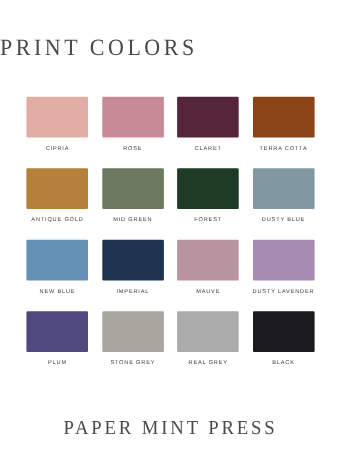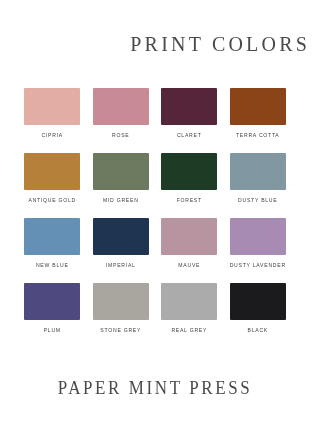--- a/index.html
+++ b/index.html
@@ -19,21 +19,21 @@
     height: 430px;
     background: #ffffff;
     box-sizing: border-box;
     display: flex;
     flex-direction: column;
   }
   .title-area {
     height: 88px;
     display: flex;
     align-items: center;
-    justify-content: flex-end;
+    justify-content: flex-start;
     flex: none;
   }
   .page-title {
     font-family: "Liberation Serif", serif;
     font-size: 20px;
     letter-spacing: 3.2px;
     color: #4a4a4c;
     font-weight: 400;
     text-align: center;
     white-space: nowrap;

